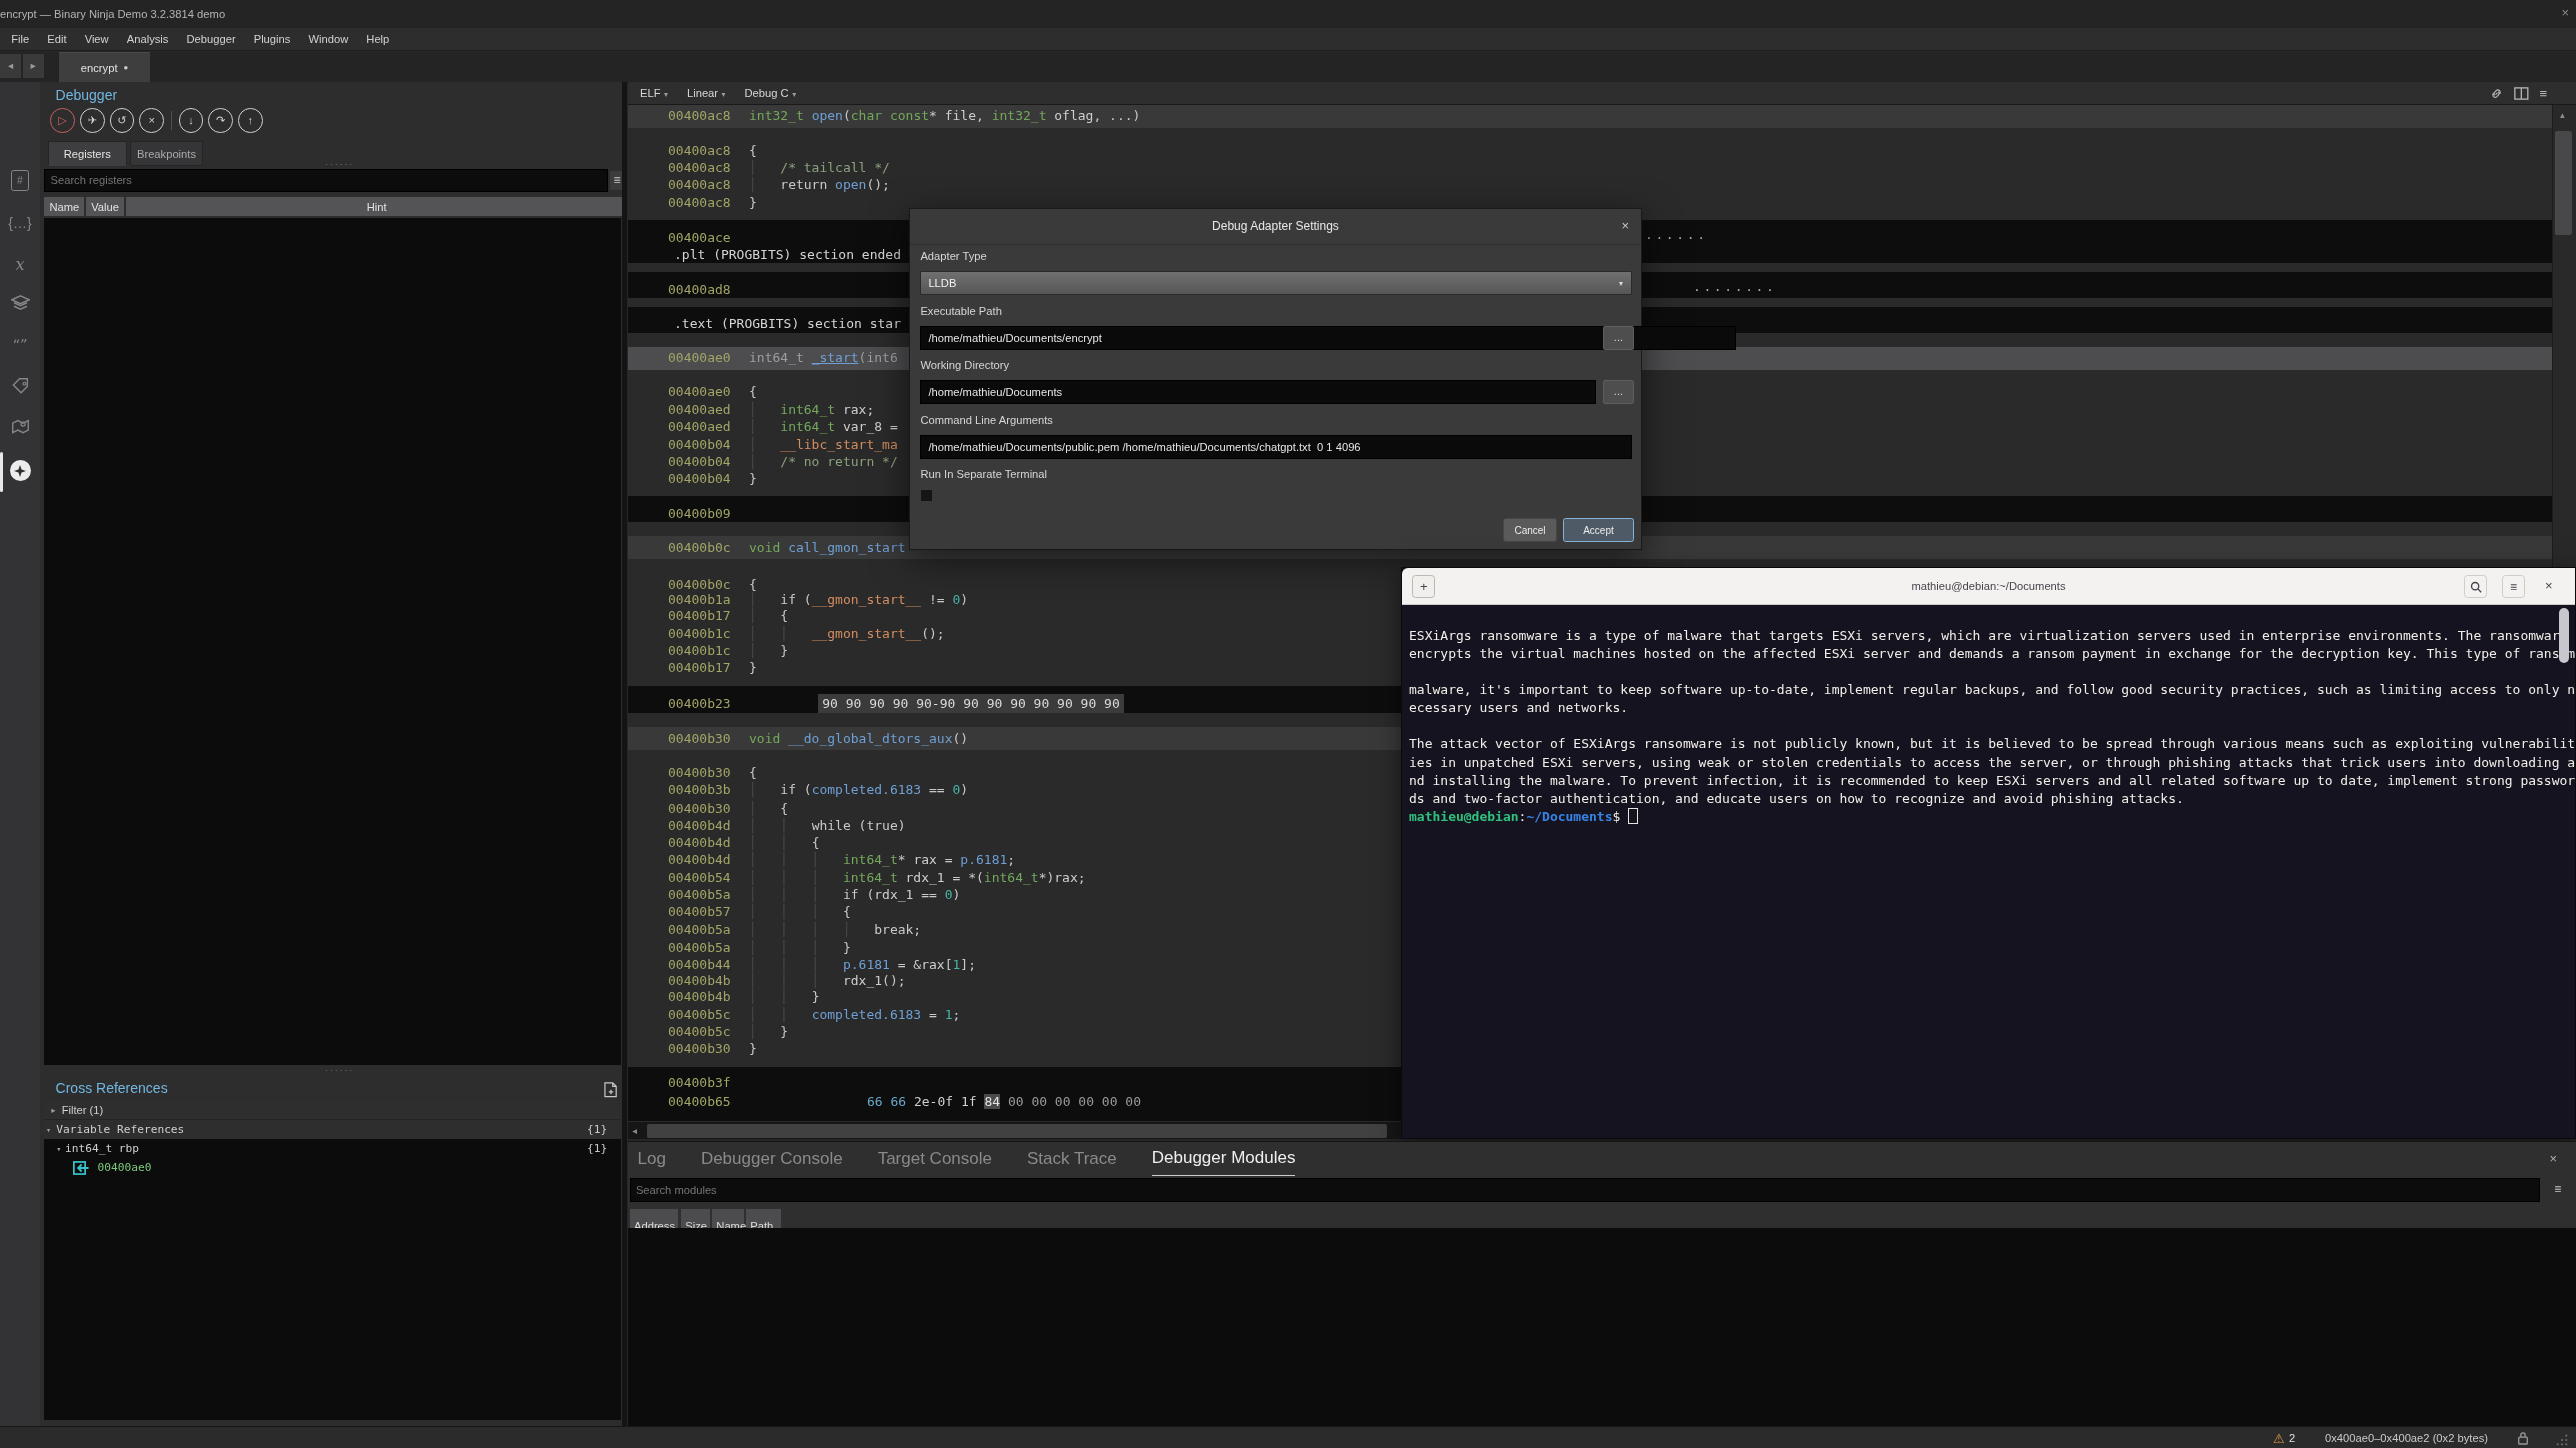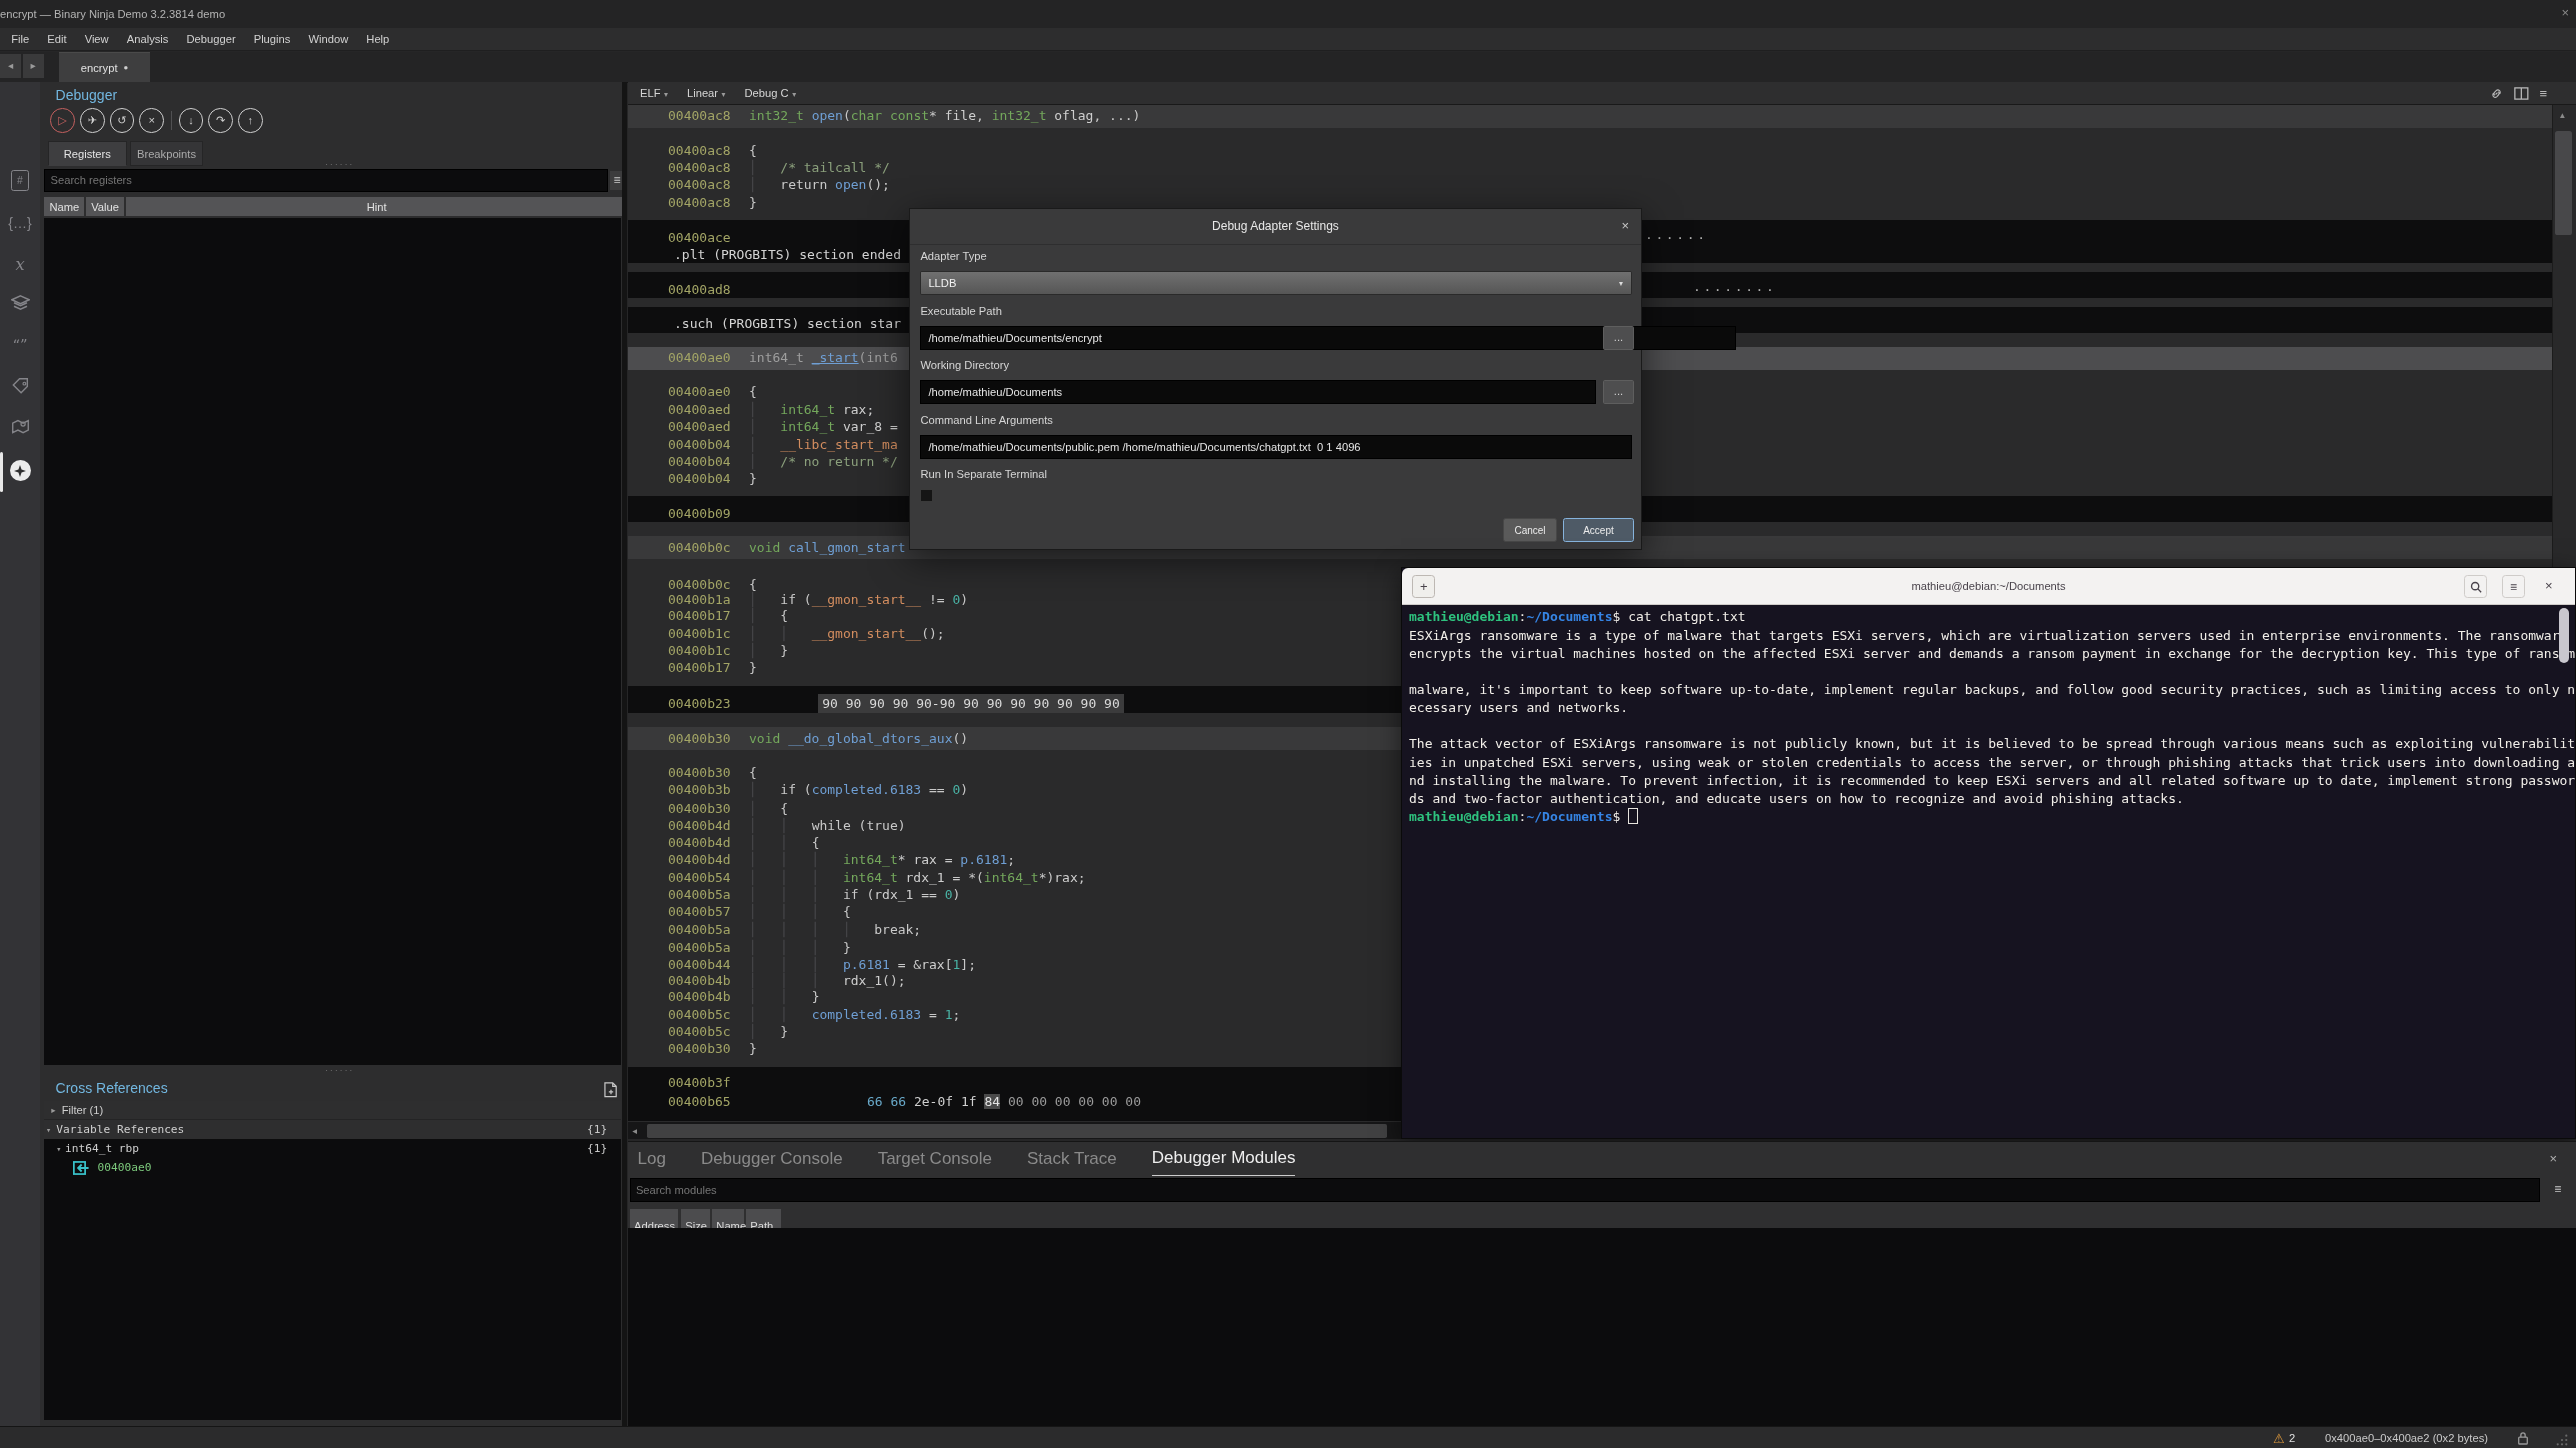--- a/index.html
+++ b/index.html
@@ -300,21 +300,21 @@
       <div class="band band-hdr" style="top: 727px; height: 22.5px;"></div>
       <div class="band band-blk" style="top: 1067px; height: 54px;"></div>
       <div class="crow" style="top: 107px;"><span class="caddr tk-ad">00400ac8</span><span class="ccnt" style="left: 121px;"><span class="tk-kw">int32_t </span><span class="tk-fn">open</span><span class="tk-txt">(</span><span class="tk-kw">char const</span><span class="tk-txt">* </span><span class="tk-var">file</span><span class="tk-txt">, </span><span class="tk-kw">int32_t </span><span class="tk-var">oflag</span><span class="tk-txt">, ...)</span></span></div>
       <div class="crow" style="top: 142px;"><span class="caddr tk-ad">00400ac8</span><span class="ccnt" style="left: 121px;"><span class="tk-txt">{</span></span></div>
       <div class="crow" style="top: 159px;"><span class="caddr tk-ad">00400ac8</span><span class="ccnt" style="left: 121px;"><span class="tk-gd">│   </span><span class="tk-cmt">/* tailcall */</span></span></div>
       <div class="crow" style="top: 176px;"><span class="caddr tk-ad">00400ac8</span><span class="ccnt" style="left: 121px;"><span class="tk-gd">│   </span><span class="tk-txt">return </span><span class="tk-fn">open</span><span class="tk-txt">();</span></span></div>
       <div class="crow" style="top: 194px;"><span class="caddr tk-ad">00400ac8</span><span class="ccnt" style="left: 121px;"><span class="tk-txt">}</span></span></div>
       <div class="crow" style="top: 229px;"><span class="caddr tk-ad">00400ace</span><span class="ccnt" style="left: 121px;"></span><span class="ccnt tk-dots" style="left: 1017px;">······</span></div>
       <div class="crow" style="top: 246px;"><span class="ccnt" style="left: 46px;"><span class="tk-txt2">.plt (PROGBITS) section ended</span></span></div>
       <div class="crow" style="top: 281px;"><span class="caddr tk-ad">00400ad8</span><span class="ccnt" style="left: 121px;"></span><span class="ccnt tk-dots" style="left: 1065px;">········</span></div>
-      <div class="crow" style="top: 315px;"><span class="ccnt" style="left: 46px;"><span class="tk-txt2">.such (PROGBITS) section star</span></span></div>
+      <div class="crow" style="top: 315px;"><span class="ccnt" style="left: 46px;"><span class="tk-txt2">.text (PROGBITS) section star</span></span></div>
       <div class="crow" style="top: 349px;"><span class="caddr tk-ad">00400ae0</span><span class="ccnt" style="left: 121px;"><span class="tk-dim">int64_t </span><span class="tk-fnu">_start</span><span class="tk-dim">(int6</span></span></div>
       <div class="crow" style="top: 383px;"><span class="caddr tk-ad">00400ae0</span><span class="ccnt" style="left: 121px;"><span class="tk-txt">{</span></span></div>
       <div class="crow" style="top: 401px;"><span class="caddr tk-ad">00400aed</span><span class="ccnt" style="left: 121px;"><span class="tk-gd">│   </span><span class="tk-kw">int64_t </span><span class="tk-var">rax;</span></span></div>
       <div class="crow" style="top: 418px;"><span class="caddr tk-ad">00400aed</span><span class="ccnt" style="left: 121px;"><span class="tk-gd">│   </span><span class="tk-kw">int64_t </span><span class="tk-var">var_8 = </span></span></div>
       <div class="crow" style="top: 436px;"><span class="caddr tk-ad">00400b04</span><span class="ccnt" style="left: 121px;"><span class="tk-gd">│   </span><span class="tk-sym">__libc_start_ma</span></span></div>
       <div class="crow" style="top: 453px;"><span class="caddr tk-ad">00400b04</span><span class="ccnt" style="left: 121px;"><span class="tk-gd">│   </span><span class="tk-cmt">/* no return */</span></span></div>
       <div class="crow" style="top: 470px;"><span class="caddr tk-ad">00400b04</span><span class="ccnt" style="left: 121px;"><span class="tk-txt">}</span></span></div>
       <div class="crow" style="top: 505px;"><span class="caddr tk-ad">00400b09</span><span class="ccnt" style="left: 121px;"></span></div>
       <div class="crow" style="top: 539px;"><span class="caddr tk-ad">00400b0c</span><span class="ccnt" style="left: 121px;"><span class="tk-kw">void </span><span class="tk-fn">call_gmon_start</span></span></div>
       <div class="crow" style="top: 576px;"><span class="caddr tk-ad">00400b0c</span><span class="ccnt" style="left: 121px;"><span class="tk-txt">{</span></span></div>
@@ -383,21 +383,20 @@
       <div class="term-hicon" style="left:1062px">
         <svg width="12" height="12" viewBox="0 0 14 14">
             <circle cx="6" cy="6" r="4.2" fill="none" stroke="#49434b" stroke-width="1.6"></circle>
             <path d="M9.2 9.2 13 13" stroke="#49434b" stroke-width="1.6"></path>
           </svg>
       </div>
       <div class="term-hicon" style="left:1100px">≡</div>
       <div class="abs" style="left:1143px;top:10.4px;color:#49434b;font-size:13px">×</div>
     </div>
     <div class="abs" id="term-body" style="left:0;top:36px;width:1173px;height:534px">
-        <div class="tline" style="top: 4.3px;"><span class="tt-p">mathieu@debian</span><span class="tt-w">:</span><span class="tt-b">~/Documents</span><span class="tt-w">$ cat chatgpt.txt</span></div>
         <div class="tline" style="top: 22.5px;"><span class="tt-w">ESXiArgs ransomware is a type of malware that targets ESXi servers, which are virtualization servers used in enterprise environments. The ransomware</span></div>
         <div class="tline" style="top: 41px;"><span class="tt-w">encrypts the virtual machines hosted on the affected ESXi server and demands a ransom payment in exchange for the decryption key. This type of ransom</span></div>
         <div class="tline" style="top: 77px;"><span class="tt-w">malware, it's important to keep software up-to-date, implement regular backups, and follow good security practices, such as limiting access to only n</span></div>
         <div class="tline" style="top: 95px;"><span class="tt-w">ecessary users and networks.</span></div>
         <div class="tline" style="top: 113px;"></div>
         <div class="tline" style="top: 131px;"><span class="tt-w">The attack vector of ESXiArgs ransomware is not publicly known, but it is believed to be spread through various means such as exploiting vulnerabilit</span></div>
         <div class="tline" style="top: 150px;"><span class="tt-w">ies in unpatched ESXi servers, using weak or stolen credentials to access the server, or through phishing attacks that trick users into downloading a</span></div>
         <div class="tline" style="top: 168px;"><span class="tt-w">nd installing the malware. To prevent infection, it is recommended to keep ESXi servers and all related software up to date, implement strong passwor</span></div>
         <div class="tline" style="top: 186px;"><span class="tt-w">ds and two-factor authentication, and educate users on how to recognize and avoid phishing attacks.</span></div>
         <div class="tline" style="top: 204px;"><span class="tt-p">mathieu@debian</span><span class="tt-w">:</span><span class="tt-b">~/Documents</span><span class="tt-w">$ </span><span class="tt-cur"></span></div>

